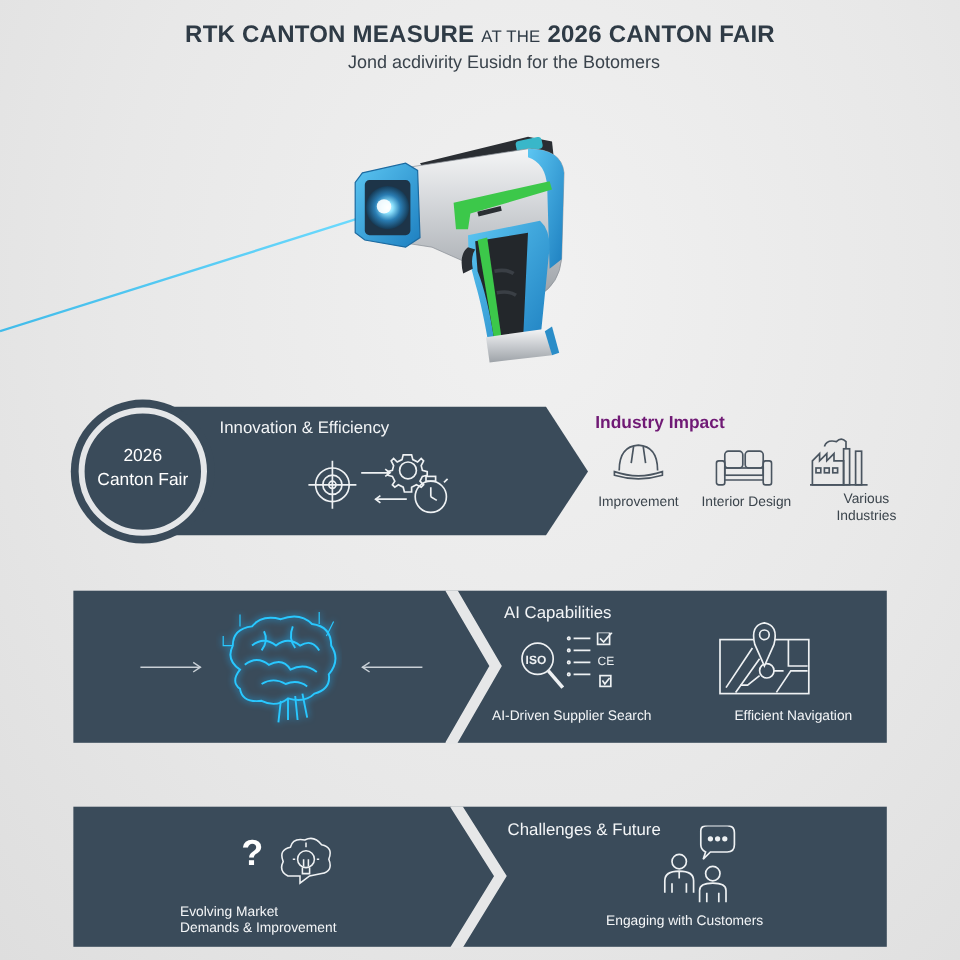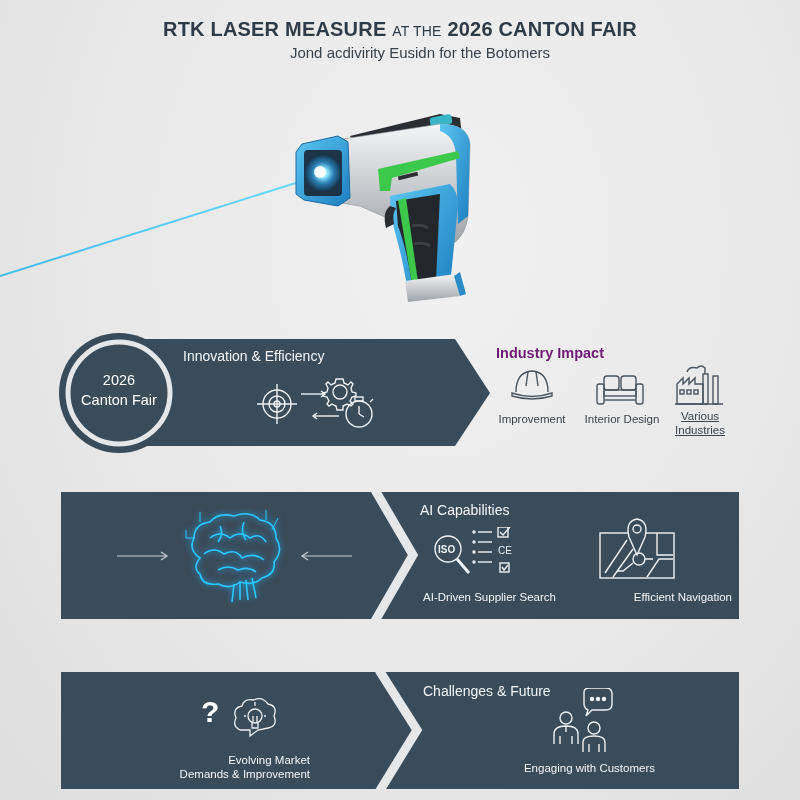--- a/index.html
+++ b/index.html
@@ -16,29 +16,29 @@
   .title .small { font-size:14px; font-weight:normal; }
   .subtitle {
     left:0; width:800px; top:44px; text-align:center;
     color:#3a434c; font-size:15px;padding-left:20px;
   }
   .device { left:290px; top:96px; width:190px; height:210px; }
   .laser { left:0; top:0; width:800px; height:330px; pointer-events:none; }
   .white { color:#ffffff; }
   .panel-text { color:#f3f5f7; }
   .h-sec { font-size:14px; }
-  .cap { font-size:11.5px; text-align:right; }
+  .cap { font-size:11.5px; text-align:left; }
   .dark-cap { color:#3b444c; font-size:11.5px; text-align:center; }
   svg { display:block; }
 </style>
 </head>
 <body>
 
 <div class="abs title">
-  <span>RTK LASER MEASURE</span>
+  <span>RTK CANTON MEASURE</span>
   <span class="small">AT THE</span>
   <span>2026 CANTON FAIR</span>
 </div>
 <div class="abs subtitle">Jond acdivirity Eusidn for the Botomers</div>
 
 <svg class="abs laser" viewBox="0 0 800 330">
   <defs>
     <linearGradient id="lz" x1="0" x2="1">
       <stop offset="0" stop-color="#2fb7ea" stop-opacity="0.9"></stop>
       <stop offset="1" stop-color="#6fdcff"></stop>
@@ -157,21 +157,21 @@
 <svg class="abs" style="left:675px;top:364px;" width="50" height="42" viewBox="0 0 50 42" fill="none" stroke="#4a5560" stroke-width="1.4">
   <path d="M12 8 Q14 2 22 4 Q26 0 30 4 L30 10"></path>
   <rect x="28" y="10" width="5" height="30"></rect>
     <rect x="38" y="12" width="5" height="28"></rect>
   <path d="M2 40 L2 20 L8 14 L8 20 L14 14 L14 20 L20 14 L20 20 L28 20 L28 40 Z"></path>
   <rect x="5" y="26" width="4" height="4"></rect>
     <rect x="12" y="26" width="4" height="4"></rect>
     <rect x="19" y="26" width="4" height="4"></rect>
   <line x1="0" y1="40" x2="48" y2="40"></line>
 </svg>
-<div class="abs dark-cap" style="left:660px;top:409px;width:80px;line-height:14px;text-decoration:underline;">
+<div class="abs dark-cap" style="left:682px;top:409px;width:80px;line-height:14px;">
   <div>Various</div>
   <div>Industries</div>
 </div>
 
 <svg class="abs" style="left:61px;top:492px;" width="679" height="128" viewBox="0 0 679 128">
   <rect x="0" y="0" width="678" height="127" fill="#3a4b5a"></rect>
   <polyline points="314,-2 352,63 314,129" fill="none" stroke="#e6e7e8" stroke-width="9"></polyline>
 </svg>
 
 <svg class="abs" style="left:115px;top:550px;" width="60" height="12" viewBox="0 0 60 12" fill="none" stroke="#c9d0d6" stroke-width="1.2">

